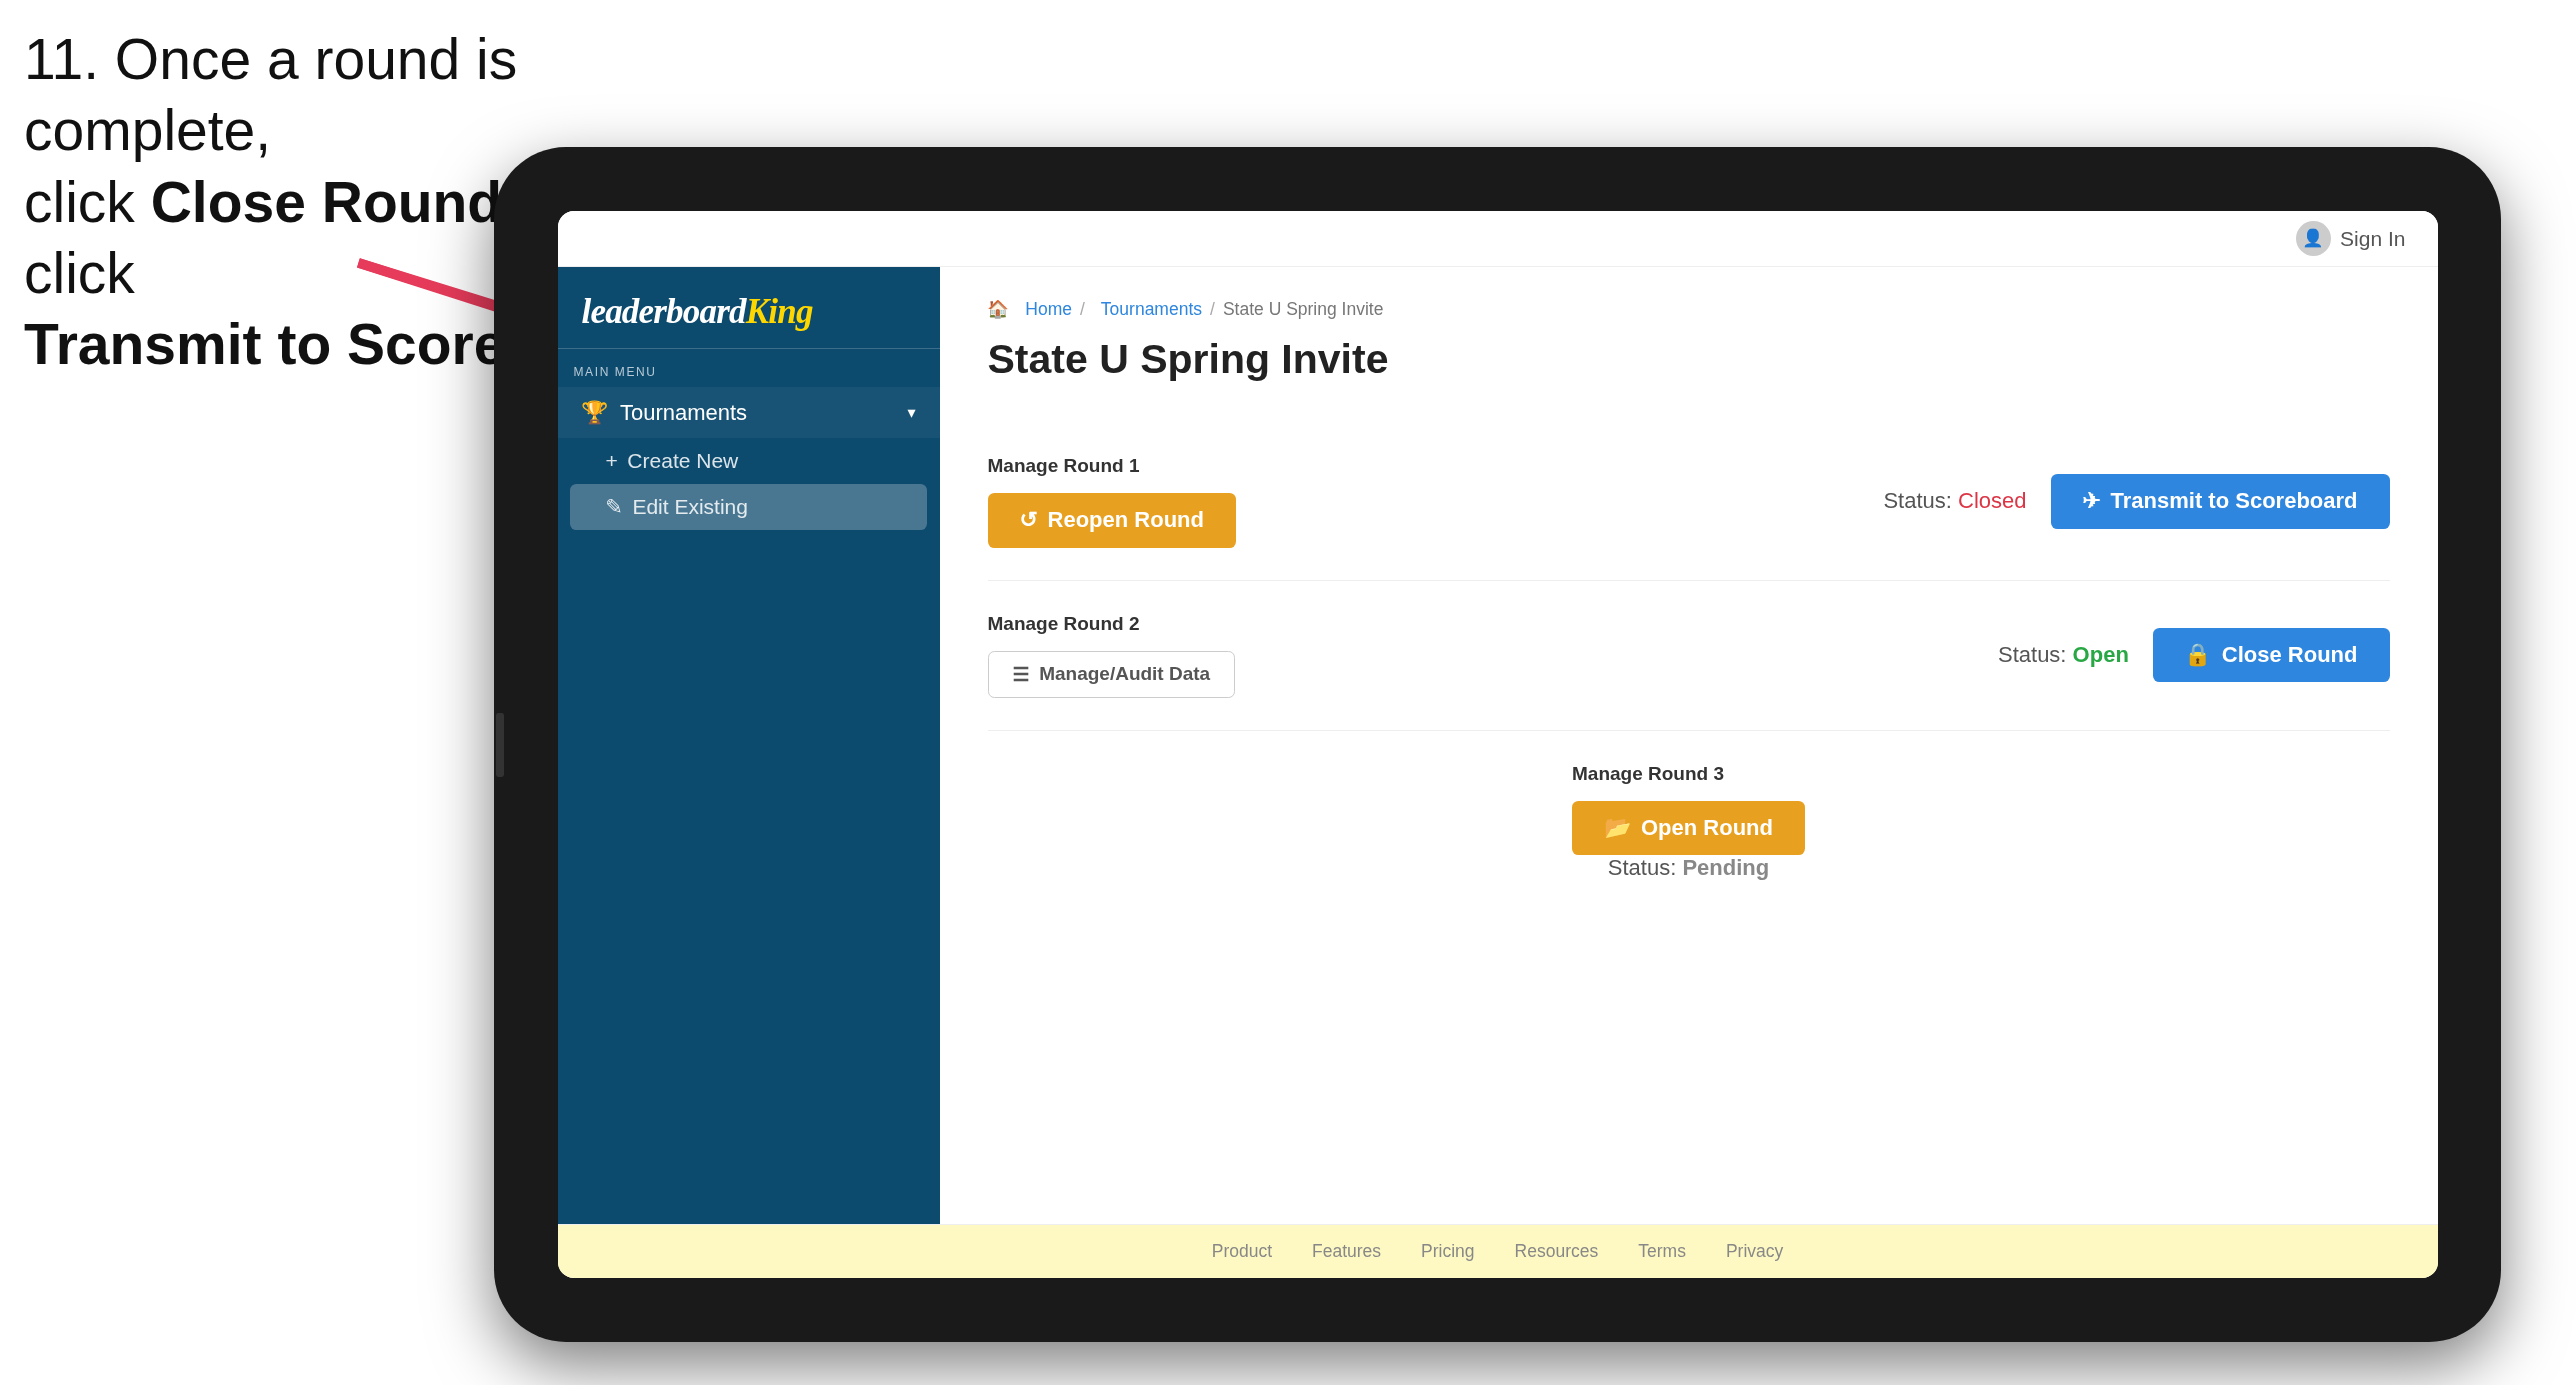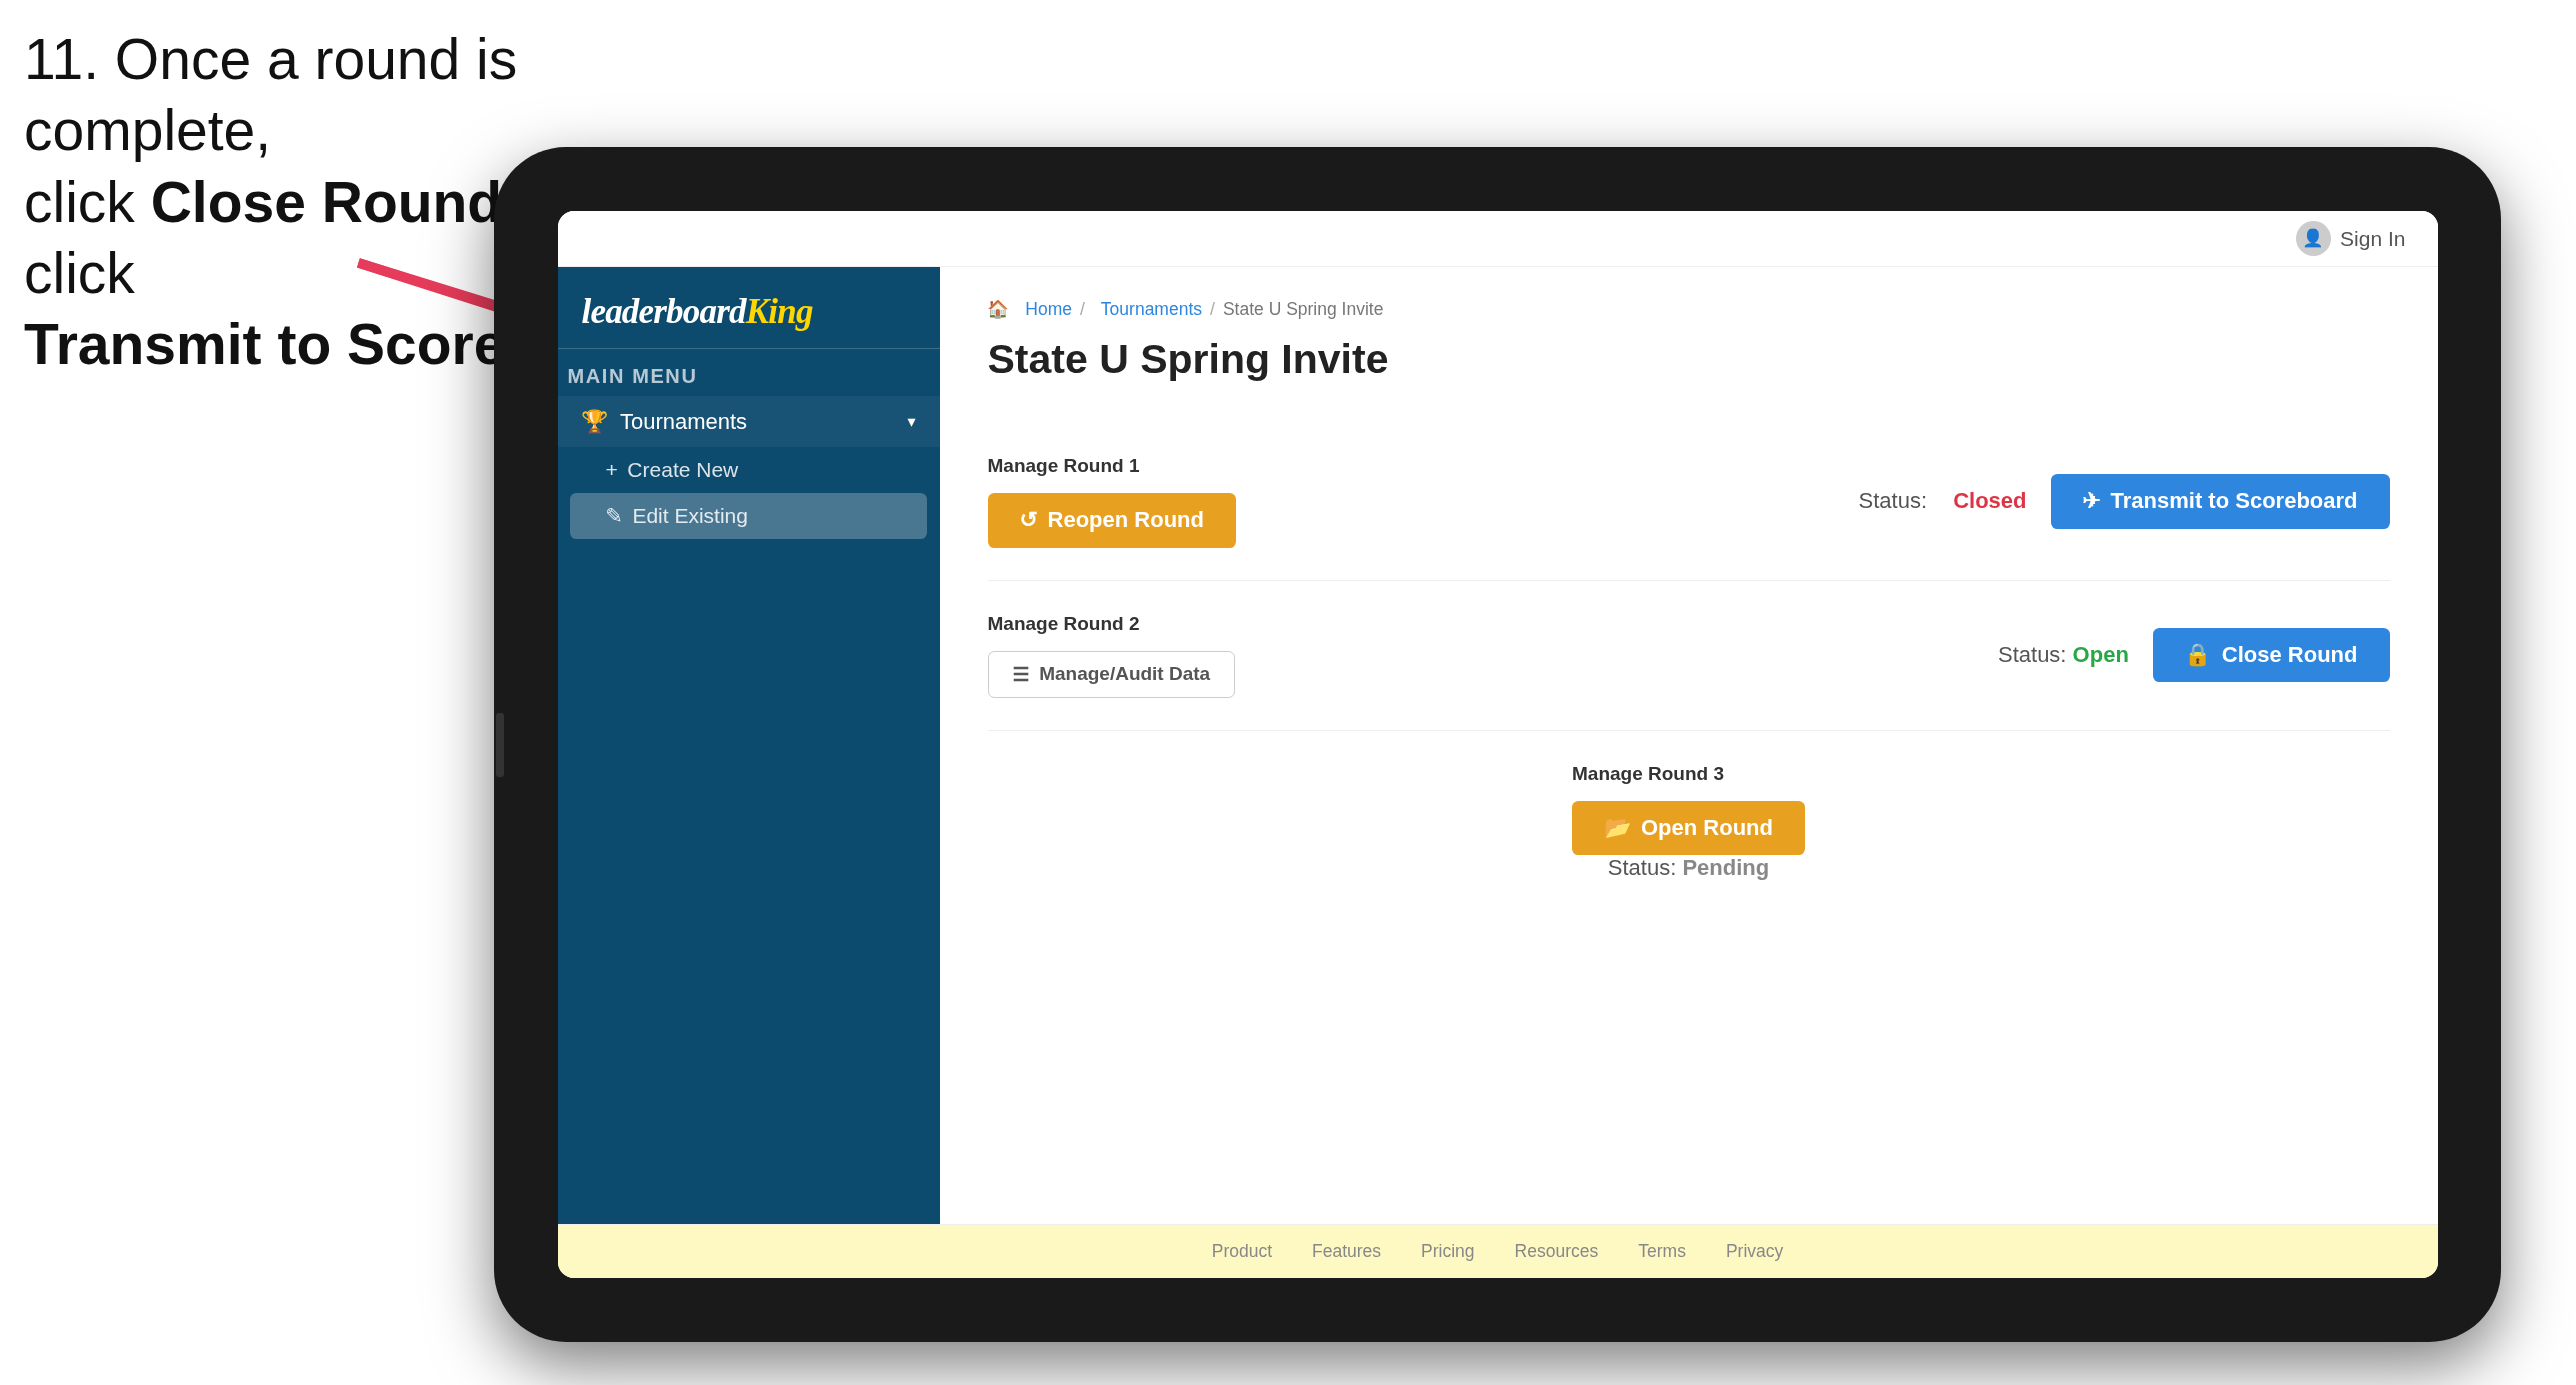--- a/index.html
+++ b/index.html
@@ -126,26 +126,26 @@
       font-family: Georgia, serif;
     }
 
     .logo-king {
       color: #ffd700;
       font-weight: 900;
       font-style: italic;
     }
 
     .main-menu-label {
-      padding: 16px 10px 8px;
-      font-size: 20px;
+      padding: 16px 16px 8px;
+      font-size: 12px;
       color: rgba(255,255,255,0.7);
       letter-spacing: 1.6px;
       text-transform: uppercase;
-      font-weight: 700;
+      font-weight: 400;
     }
 
     .sidebar-item {
       padding: 12.7px 24px;
       display: flex;
       align-items: center;
       gap: 11px;
       cursor: pointer;
       font-size: 22px;
       color: white;
@@ -244,21 +244,21 @@
       align-items: center;
       gap: 24px;
     }
 
     .status-text {
       font-size: 22px;
       color: #555;
       font-weight: 500;
     }
 
-    .status-closed { color: #dc3545; font-weight: 700; margin-left: 20px; }
+    .status-closed { color: #dc3545; font-weight: 400; }
     .status-open { color: #28a745; font-weight: 700; }
     .status-pending { color: #888; font-weight: 700; }
 
     
     .btn {
       padding: 14.3px 32px;
       border-radius: 6.4px;
       border: none;
       cursor: pointer;
       font-size: 22px;

